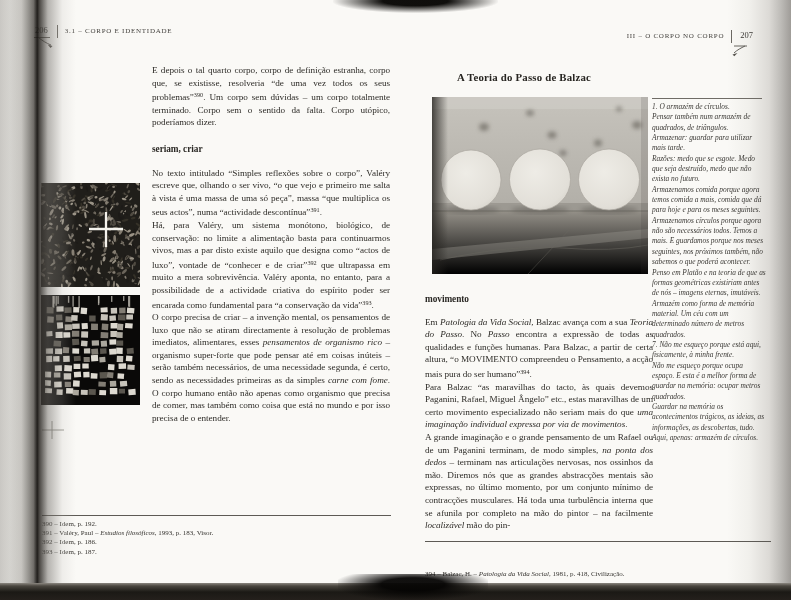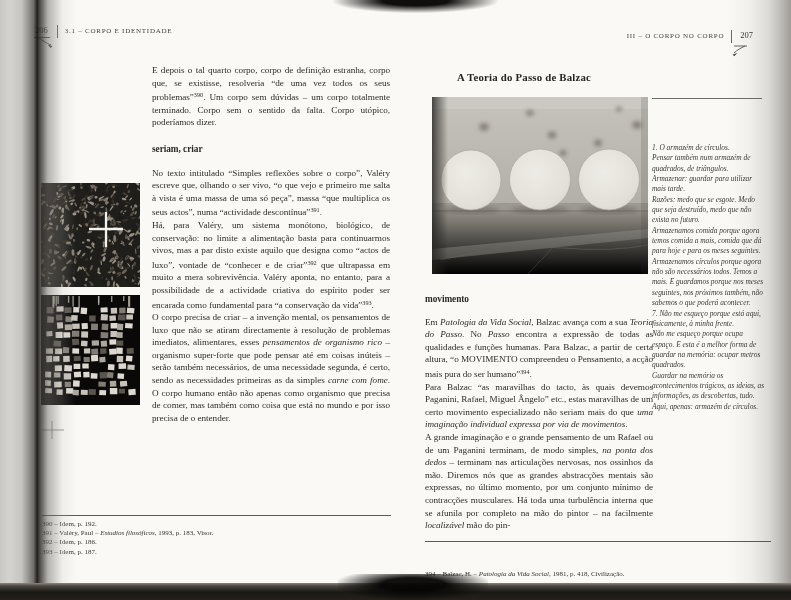--- a/index.html
+++ b/index.html
@@ -49,21 +49,21 @@
   .fnrule{position:absolute;height:1px;background:#5d5a55;}
   .fnrule-left{left:42px;top:515px;width:349px;}
   .fnrule-right{left:28px;top:541px;width:346px;}
   .fnblock{position:absolute;font-size:7px;line-height:9.2px;color:#363430;letter-spacing:0;}
   .fn-left{left:42px;top:520px;width:330px;}
   .fn-right{left:28px;top:570px;width:340px;}
   .fnblock p{margin:0;}
 
   .notes-rule{position:absolute;left:255px;top:98px;width:110px;height:1px;background:#6f6c66;}
   .margin-notes{position:absolute;left:255px;top:102px;width:114px;font-size:7.4px;
-    line-height:10.35px;font-style:italic;color:#3b3935;margin-top:41px;}
+    line-height:10.35px;font-style:italic;color:#3b3935;}
   .margin-notes p{margin:0;}
 </style>
 </head>
 <body>
 
 <div class="scene">
 
   <div class="page page-left">
 
     <div class="hdr hdr-left">
@@ -717,20 +717,21 @@
     </div>
 
     <div class="notes-rule"></div>
     <div class="margin-notes" id="margin-notes">
         <p>1. O armazém de círculos.</p>
         <p>Pensar também num armazém de quadrados, de triângulos.</p>
         <p>Armazenar: guardar para utilizar mais tarde.</p>
         <p>Razões: medo que se esgote. Medo que seja destruído, medo que não exista no futuro.</p>
         <p>Armazenamos comida porque agora temos comida a mais, comida que dá para hoje e para os meses seguintes.</p>
         <p>Armazenamos círculos porque agora não são necessários todos. Temos a mais. E guardamos porque nos meses seguintes, nos próximos também, não sabemos o que poderá acontecer.</p>
+        <p>Penso em Platão e na teoria de que as formas geométricas existiriam antes de nós – imagens eternas, imutáveis. Armazém como forma de memória material. Um céu com um determinado número de metros quadrados.</p>
         <p>7. Não me esqueço porque está aqui, fisicamente, à minha frente.</p>
         <p>Não me esqueço porque ocupa espaço. E esta é a melhor forma de guardar na memória: ocupar metros quadrados.</p>
         <p>Guardar na memória os acontecimentos trágicos, as ideias, as informações, as descobertas, tudo.</p>
         <p>Aqui, apenas: armazém de círculos.</p>
       </div>
 
     <div class="bodytext body-right">
       <h3 class="sub sub-mov">movimento</h3>
       <p><span>Em </span><span class="em">Patologia da Vida Social</span><span>, Balzac avança com a sua </span><span class="em">Teoria do Passo</span><span>. No </span><span class="em">Passo</span><span> encontra a expressão de todas as qualidades e funções humanas. Para Balzac, a partir de certa altura, “o MOVIMENTO compreendeu o Pensamento, a acção mais pura do ser humano”</span><span class="sup">394</span><span>.</span></p>
       <p><span>Para Balzac “as maravilhas do tacto, às quais devemos Paganini, Rafael, Miguel Ângelo” etc., estas maravilhas de um certo movimento especializado não seriam mais do que </span><span class="em">uma imaginação individual expressa por via de movimentos</span><span>.</span></p>

